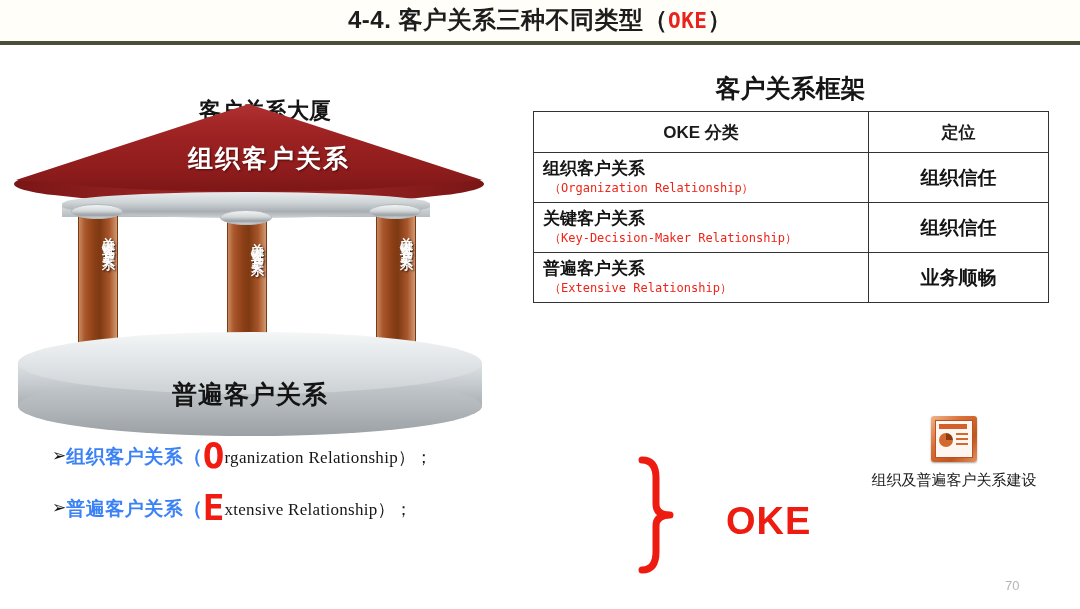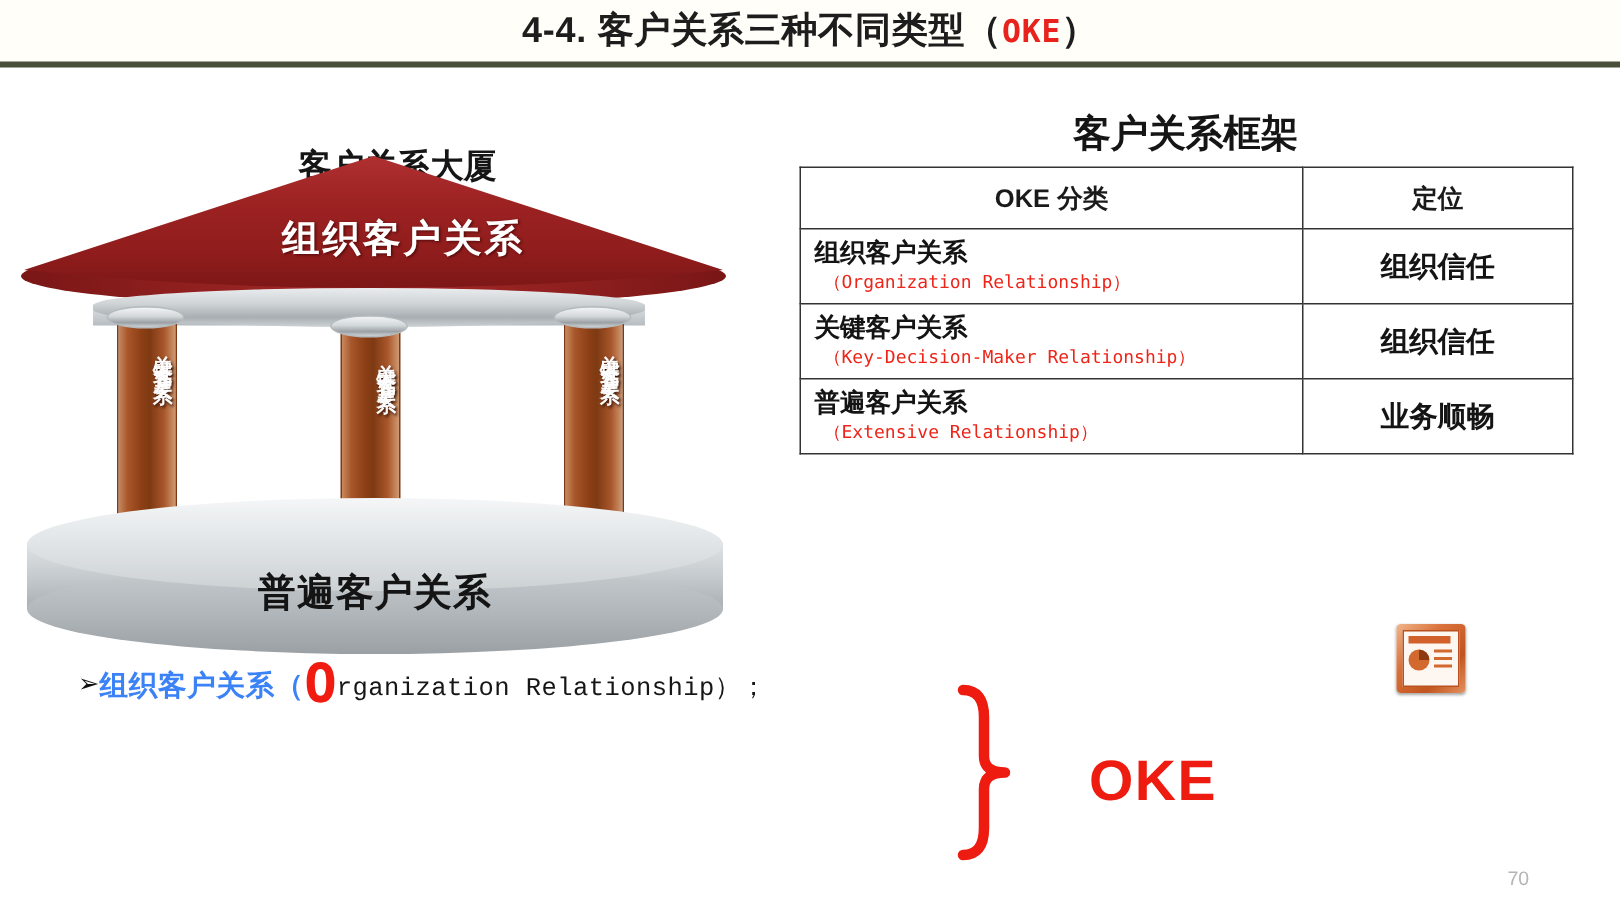--- a/index.html
+++ b/index.html
@@ -246,21 +246,21 @@
   .big-letter {
     color: #f01c12;
     font-size: 36px;
     font-weight: bold;
     font-family: "DejaVu Sans Mono", monospace;
     line-height: 0;
     position: relative;
     top: 5px;
   }
   .bullet-en {
-    font-family: Liberation Mono, monospace;
+    font-family: Liberation Serif, serif;
     font-size: 17px;
     color: #161616;
     letter-spacing: 0.3px;
   }
 
   
   .brace {
     position: absolute;
     left: 636px; top: 456px;
     width: 56px; height: 118px;
@@ -435,34 +435,38 @@
       </td>
       <td class="pos-cell">业务顺畅</td>
     </tr>
   </tbody>
 </table>
 
 <div class="bullets">
   <div class="bullet-row">
     <span class="bullet-mark">➢</span><span class="bullet-cn">组织客户关系（</span><span class="big-letter">O</span><span class="bullet-en">rganization Relationship）；</span>
   </div>
+  <div class="bullet-row">
+    <span class="bullet-mark">➢</span><span class="bullet-cn">普遍客户关系（</span><span class="big-letter">E</span><span class="bullet-en">xtensive Relationship）；</span>
+  </div>
 </div>
 
 <svg class="brace" viewBox="0 0 56 118">
   <path d="M6 4 Q20 4 20 22 L20 48 Q20 59 34 59 Q20 59 20 70 L20 96 Q20 114 6 114" fill="none" stroke="#ee1b10" stroke-width="7" stroke-linecap="round" stroke-linejoin="round"></path>
 </svg>
 <div class="oke-big">OKE</div>
 
 <div class="icon-card">
   <div class="ppt-icon">
     <div class="ppt-inner">
       <div class="ppt-titlebar"></div>
       <div class="ppt-pie"></div>
       <div class="ppt-lines">
           <i></i>
           <i></i>
           <i></i>
         </div>
     </div>
   </div>
+  <div class="icon-caption">组织及普遍客户关系建设</div>
 </div>
 
 <div class="page-number">70</div>
 
 </body></html>

